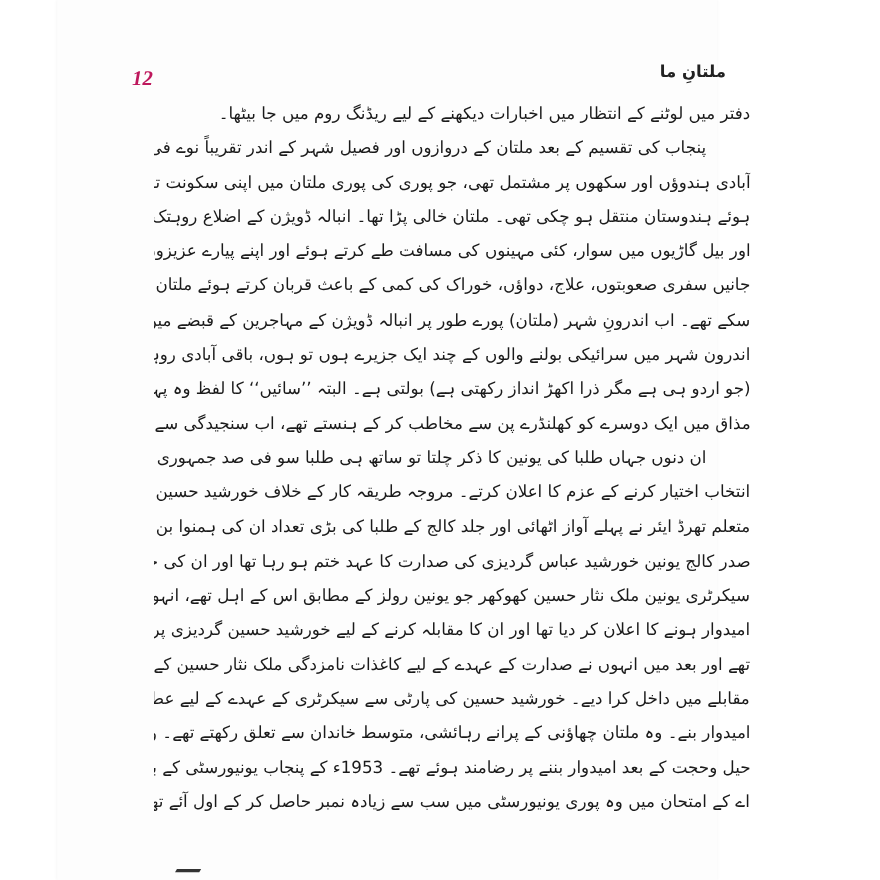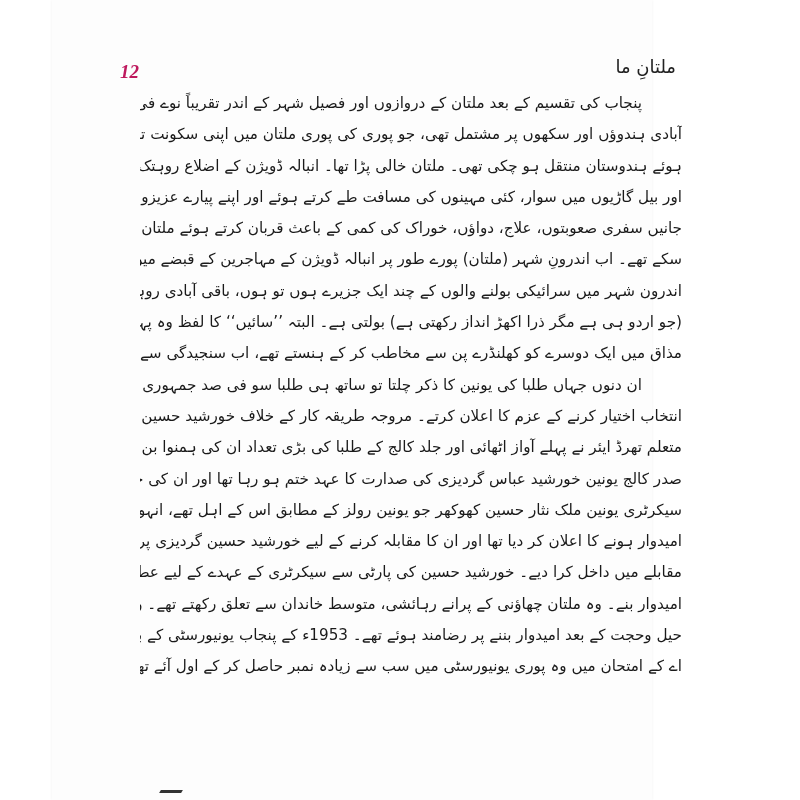--- a/index.html
+++ b/index.html
@@ -15,22 +15,22 @@
       background: #fdfdfd;
       box-shadow: 0 0 3px rgba(0,0,0,0.06);
     }
     .page-number {
       position: absolute; left: 120px; top: 40px;
       font-family: "Liberation Serif", serif;
       font-weight: bold; font-style: italic;
       font-size: 19px; color: #be185d; margin-top: 21px;
     }
     .running-head {
-      position: absolute; right: 124px; top: 56px;
-      direction: rtl; font-size: 18px; color: #222;
+      position: absolute; right: 140px; top: 56px;
+      direction: rtl; font-size: 15px; color: #222; font-weight: bold;
     }
     .body-text {
       position: absolute; left: 140px; top: 88px; width: 542px;
       direction: rtl; text-align: justify; text-align-last: right;
     }
     .line {
       display: block; direction: rtl;
       font-size: 15.2px; line-height: 31.3px; height: 31.3px;
       white-space: nowrap; overflow: hidden;
       text-align: justify; text-align-last: justify;
@@ -44,37 +44,39 @@
 </head>
 <body>
 
 <div class="page"></div>
 
 <div class="page-number">12</div>
 <div class="running-head">ملتانِ ما</div>
 
 <div class="body-text">
 
+  <span class="line last" style="padding-left:150px">دفتر میں لوٹنے کے انتظار میں اخبارات دیکھنے کے لیے ریڈنگ روم میں جا بیٹھا۔</span>
 
   <span class="line" style="margin-right:40px">پنجاب کی تقسیم کے بعد ملتان کے دروازوں اور فصیل شہر کے اندر تقریباً نوے فی صد</span>
   <span class="line">آبادی ہندوؤں اور سکھوں پر مشتمل تھی، جو پوری کی پوری ملتان میں اپنی سکونت ترک کرتے</span>
   <span class="line">ہوئے ہندوستان منتقل ہو چکی تھی۔ ملتان خالی پڑا تھا۔ انبالہ ڈویژن کے اضلاع روہتک، حصار،</span>
   <span class="line">اور بیل گاڑیوں میں سوار، کئی مہینوں کی مسافت طے کرتے ہوئے اور اپنے پیارے عزیزوں کی</span>
   <span class="line">جانیں سفری صعوبتوں، علاج، دواؤں، خوراک کی کمی کے باعث قربان کرتے ہوئے ملتان پہنچ</span>
   <span class="line">سکے تھے۔ اب اندرونِ شہر (ملتان) پورے طور پر انبالہ ڈویژن کے مہاجرین کے قبضے میں ہے۔</span>
   <span class="line">اندرون شہر میں سرائیکی بولنے والوں کے چند ایک جزیرے ہوں تو ہوں، باقی آبادی روہتکی زبان</span>
   <span class="line">(جو اردو ہی ہے مگر ذرا اکھڑ انداز رکھتی ہے) بولتی ہے۔ البتہ ’’سائیں‘‘ کا لفظ وہ پہلے تو صرف</span>
   <span class="line">مذاق میں ایک دوسرے کو کھلنڈرے پن سے مخاطب کر کے ہنستے تھے، اب سنجیدگی سے بھی کبھی</span>
 
   <span class="line" style="margin-right:40px">ان دنوں جہاں طلبا کی یونین کا ذکر چلتا تو ساتھ ہی طلبا سو فی صد جمہوری طریقہ</span>
   <span class="line">انتخاب اختیار کرنے کے عزم کا اعلان کرتے۔ مروجہ طریقہ کار کے خلاف خورشید حسین گردیزی</span>
   <span class="line">متعلم تھرڈ ایئر نے پہلے آواز اٹھائی اور جلد کالج کے طلبا کی بڑی تعداد ان کی ہمنوا بن گئی۔ موجودہ</span>
   <span class="line">صدر کالج یونین خورشید عباس گردیزی کی صدارت کا عہد ختم ہو رہا تھا اور ان کی جگہ پر موجودہ</span>
   <span class="line">سیکرٹری یونین ملک نثار حسین کھوکھر جو یونین رولز کے مطابق اس کے اہل تھے، انہوں نے اپنے</span>
   <span class="line">امیدوار ہونے کا اعلان کر دیا تھا اور ان کا مقابلہ کرنے کے لیے خورشید حسین گردیزی پر تول رہے</span>
+  <span class="line">تھے اور بعد میں انہوں نے صدارت کے عہدے کے لیے کاغذات نامزدگی ملک نثار حسین کے</span>
   <span class="line">مقابلے میں داخل کرا دیے۔ خورشید حسین کی پارٹی سے سیکرٹری کے عہدے کے لیے عطاء الرحمن</span>
   <span class="line">امیدوار بنے۔ وہ ملتان چھاؤنی کے پرانے رہائشی، متوسط خاندان سے تعلق رکھتے تھے۔ وہ بڑی</span>
   <span class="line">حیل وحجت کے بعد امیدوار بننے پر رضامند ہوئے تھے۔ 1953ء کے پنجاب یونیورسٹی کے بی</span>
   <span class="line">اے کے امتحان میں وہ پوری یونیورسٹی میں سب سے زیادہ نمبر حاصل کر کے اول آئے تھے۔ تعلیم</span>
 
 </div>
 
 <div class="corner-mark"></div>
 
 </body></html>

